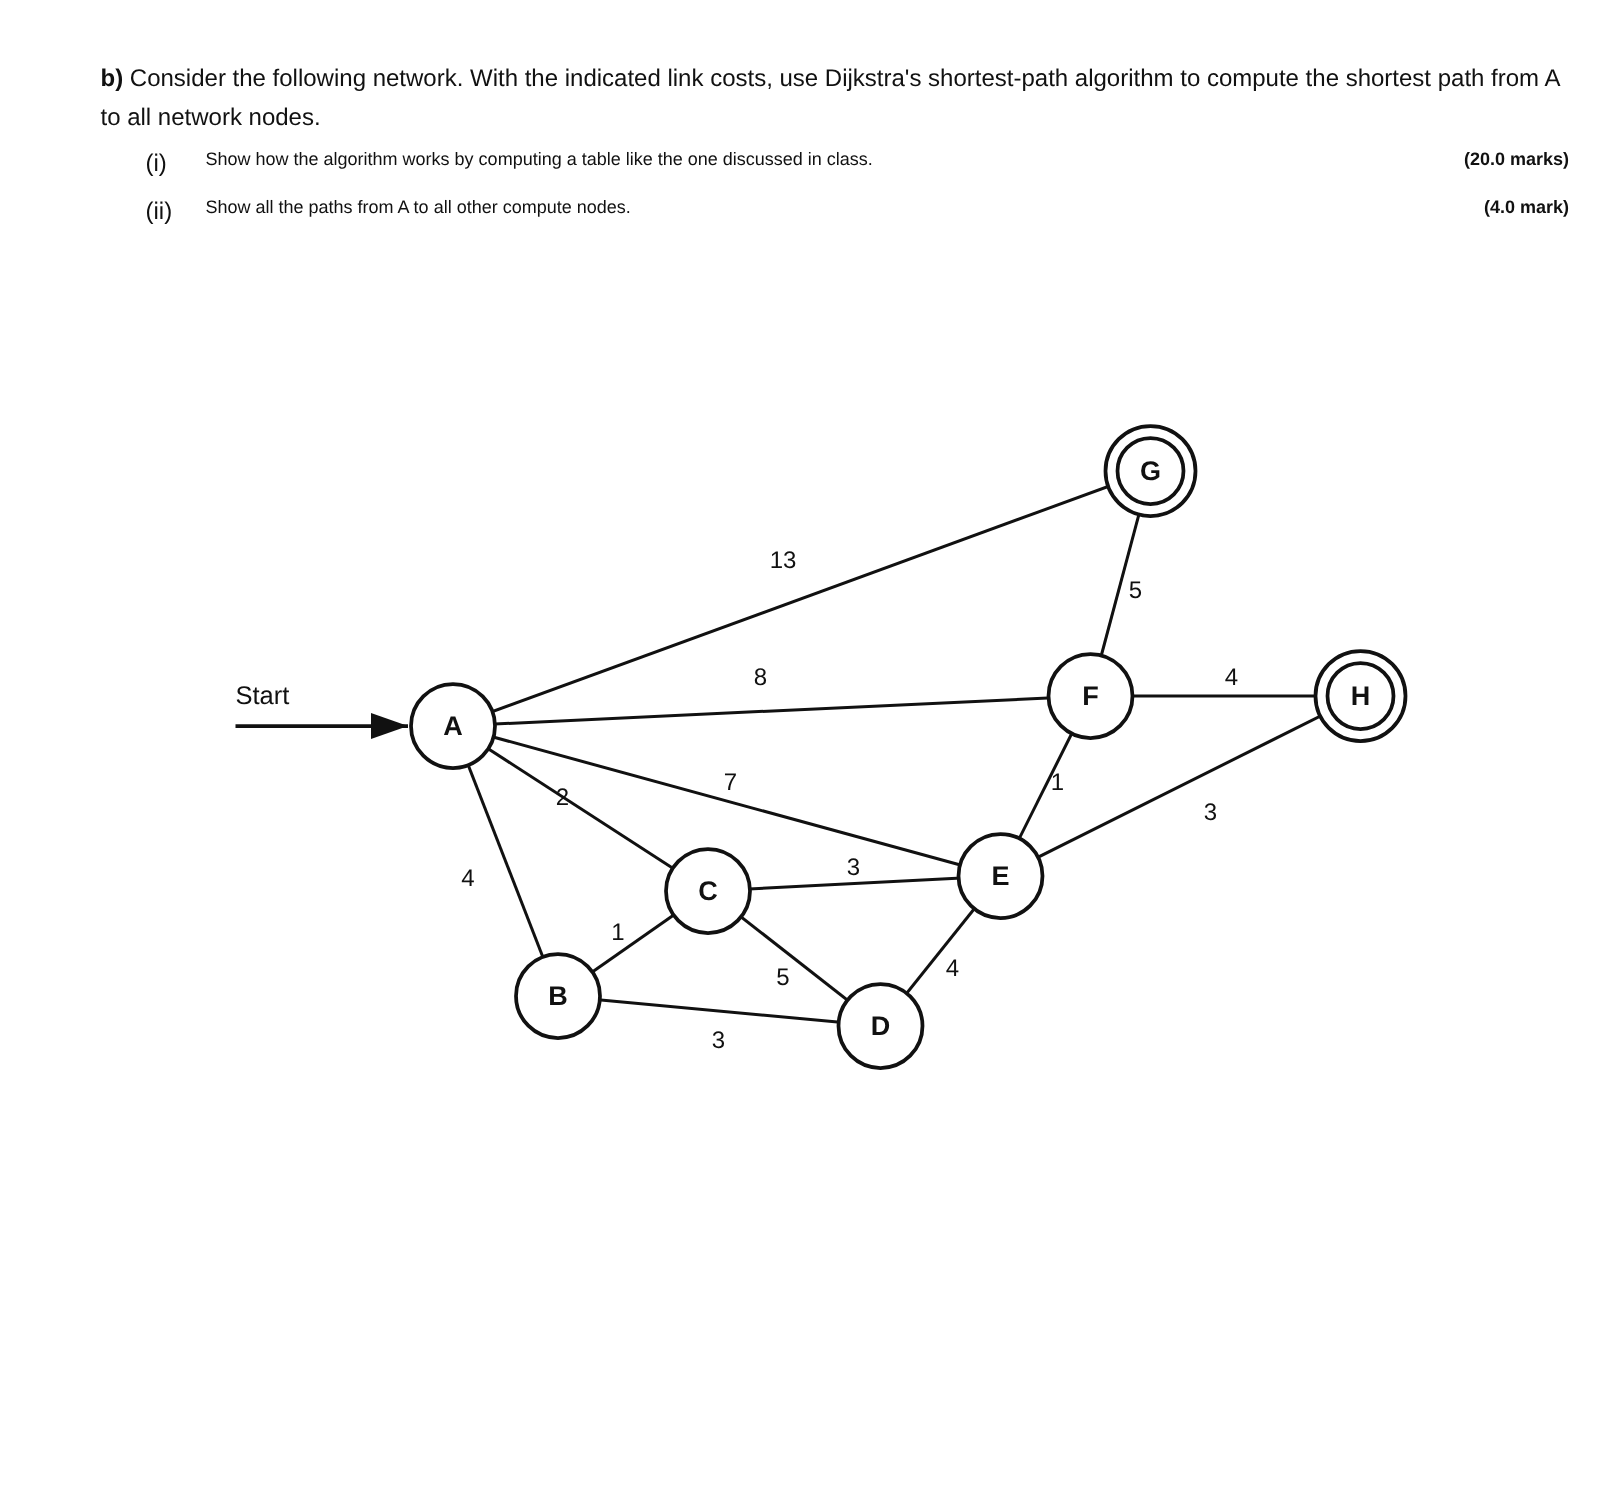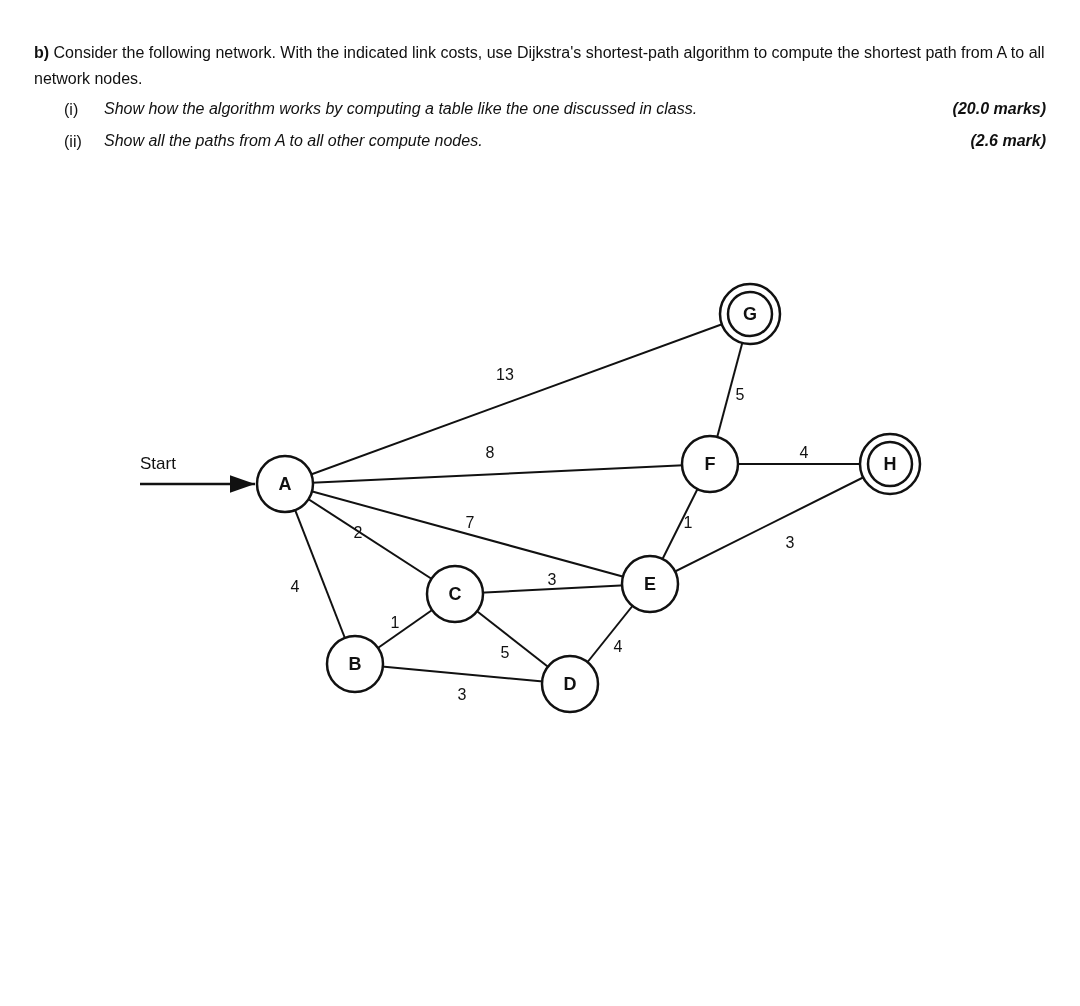--- a/index.html
+++ b/index.html
@@ -6,20 +6,21 @@
     body {
       background: #fff;
       font-family: Arial, sans-serif;
       font-size: 16px;
       color: #111;
       width: 1080px;
       min-height: 1006px;
     }
     .page {
       padding: 40px 34px;
+      margin-left: 33px;
     }
     .question-text {
       font-size: 16px;
       line-height: 1.6;
       margin-bottom: 10px;
     }
     .question-text p {
       margin-bottom: 4px;
     }
     .sub-items {
@@ -29,23 +30,22 @@
     .sub-item {
       display: flex;
       margin-bottom: 6px;
     }
     .sub-label {
       min-width: 40px;
       font-size: 16px;
     }
     .sub-content {
       flex: 1;
-      font-size: 16px;
+      font-size: 12px;
       line-height: 1.5;
-      font-style: italic;
     }
     .marks {
       font-weight: bold;
       float: right;
       margin-left: 20px;
     }
     .graph-container {
       position: relative;
       width: 900px;
       height: 620px;
@@ -101,21 +101,21 @@
         <span class="sub-label">(i)</span>
         <span class="sub-content">
           <span>Show how the algorithm works by computing a table like the one discussed in class.</span>
           <span class="marks">(20.0 marks)</span>
         </span>
       </div>
       <div class="sub-item">
         <span class="sub-label">(ii)</span>
         <span class="sub-content">
           <span>Show all the paths from A to all other compute nodes.</span>
-          <span class="marks">(2.6 mark)</span>
+          <span class="marks">(4.0 mark)</span>
         </span>
       </div>
     </div>
   </div>
 
   <div class="graph-container">
     <svg class="graph" viewBox="0 0 900 620">
       <defs>
         <marker id="arrowhead" markerWidth="10" markerHeight="7" refX="10" refY="3.5" orient="auto">
           <polygon points="0 0, 10 3.5, 0 7" fill="#111"></polygon>

